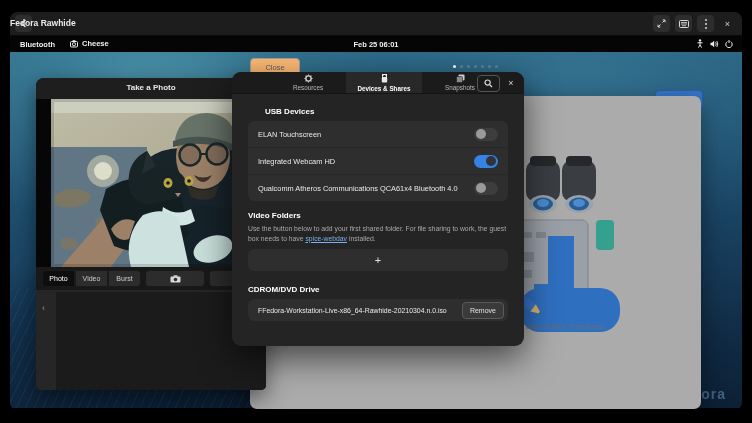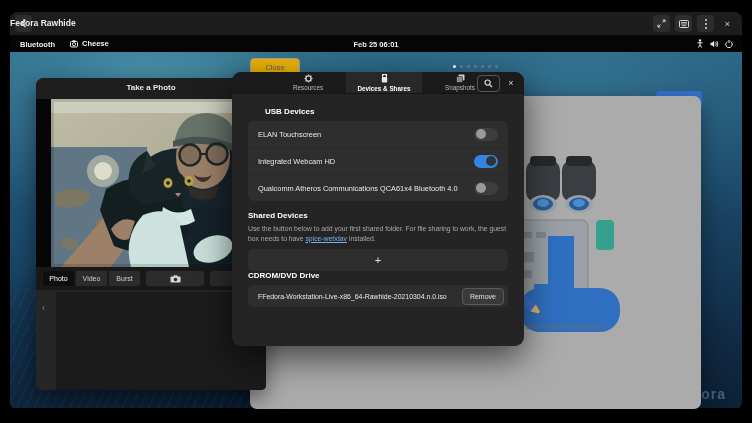--- a/index.html
+++ b/index.html
@@ -33,21 +33,21 @@
       linear-gradient(175deg,#2c6a86 0%,#25597a 22%,#1c4a6a 45%,#163a58 65%,#112c46 82%,#0d2236 100%);}
   .blob{position:absolute;border-radius:50%;}
   .b1{left:40px;top:-30px;width:260px;height:140px;background:radial-gradient(closest-side,rgba(120,200,210,.22),transparent);}
   .b2{left:430px;top:10px;width:300px;height:120px;background:radial-gradient(closest-side,rgba(60,130,160,.30),transparent);}
   .b3{left:-60px;bottom:-20px;width:380px;height:180px;background:radial-gradient(closest-side,rgba(8,30,52,.55),transparent);}
   .streaks{position:absolute;left:0;bottom:0;width:360px;height:120px;opacity:.5;
     background:repeating-linear-gradient(115deg,rgba(176,214,228,.12) 0 1px,transparent 1px 8px);}
   .watermark{position:absolute;right:16px;bottom:6px;font-size:14px;letter-spacing:1px;color:rgba(128,178,220,.45);font-weight:bold;}
   
   .hbtn{position:absolute;height:17px;border-radius:4px;font-size:7.5px;display:flex;align-items:center;justify-content:center;}
-  .close-btn{left:240px;top:6px;width:48px;background:#eab308;border:1px solid #9f9f9f;color:#5d5d5d;}
+  .close-btn{left:240px;top:6px;width:48px;background:#fdba74;border:1px solid #9f9f9f;color:#5d5d5d;}
   .start-btn{left:645px;top:6px;width:46px;background:#3476c9;border:1px solid #2a5fa6;color:#fff;font-weight:bold;margin-top:32px;}
   .dots{position:absolute;left:443px;top:13px;display:flex;gap:4px;}
   .dot{width:3px;height:3px;border-radius:50%;background:#8f9aa2;opacity:.55;}
   .dot.active{background:#fff;opacity:1;}
   
   .graywin{position:absolute;left:240px;top:44px;width:451px;height:313px;background:#ababab;
     border-radius:7px;box-shadow:0 8px 24px rgba(0,0,0,.45);overflow:hidden;}
   .gray-caption{position:absolute;left:276px;top:227px;font-size:7px;color:#6d6d6d;}
   .illus{position:absolute;left:250px;top:32px;}
   
@@ -79,21 +79,21 @@
   .dtab .dlabel{font-size:6.3px;color:#b9b9b9;}
   .dtab.on{background:#282828;}
   .dtab.on .dlabel{color:#fff;font-weight:bold;}
   .t1{left:38px}.t2{left:114px}.t3{left:190px}
   .search-btn{position:absolute;right:24px;top:3px;width:21px;height:15px;border:1px solid #555;
     border-radius:4px;display:flex;align-items:center;justify-content:center;}
   .dclose{position:absolute;right:5px;top:3px;width:16px;height:15px;display:flex;align-items:center;justify-content:center;
     color:#d5d5d5;font-size:9px;}
   .dcontent{position:absolute;left:16px;right:16px;top:21px;bottom:0;}
   .sec-title{font-size:8px;font-weight:bold;color:#fff;}
-  .st1{margin-top:14px;padding-left:17px;}.st2{margin-top:10px;}.st3{margin-top:0;}
+  .st1{margin-top:14px;padding-left:17px;}.st2{margin-top:10px;}.st3{margin-top:14px;}
   .card{background:#2e2e2e;border-radius:6px;margin-top:5px;overflow:hidden;}
   .drow{height:26px;display:flex;align-items:center;justify-content:space-between;padding:0 10px;
     border-bottom:1px solid #272727;}
   .drow:last-child{border-bottom:none;}
   .drow .dname{font-size:7.4px;color:#eaeaea;white-space:nowrap;overflow:hidden;}
   .toggle{position:relative;width:24px;height:13px;border-radius:7px;background:#3d3d3d;flex:none;margin-left:6px;}
   .toggle i{position:absolute;top:1.5px;left:2px;width:10px;height:10px;border-radius:50%;background:#9a9a9a;}
   .toggle.on{background:#3584e4;}
   .toggle.on i{left:12px;background:#30343a;}
   .desc{margin-top:4px;font-size:6.8px;line-height:1.4;color:#a8a8a8;}
@@ -339,21 +339,21 @@
                 </span>
             </div>
             <div class="drow">
               <span class="dname">Qualcomm Atheros Communications QCA61x4 Bluetooth 4.0</span>
               <span class="toggle">
                   <i></i>
                 </span>
             </div>
           </div>
 
-          <div class="sec-title st2">Shared Devices</div>
+          <div class="sec-title st2">Video Folders</div>
           <div class="desc"><span>Use the button below to add your first shared folder. For file sharing to work, the guest box needs to have </span><a>spice-webdav</a><span> installed.</span></div>
           <div class="plus-card">+</div>
 
           <div class="sec-title st3">CDROM/DVD Drive</div>
           <div class="cdrow">
             <span class="fname">FFedora-Workstation-Live-x86_64-Rawhide-20210304.n.0.iso</span>
             <span class="remove-btn">Remove</span>
           </div>
         </div>
       </div>

